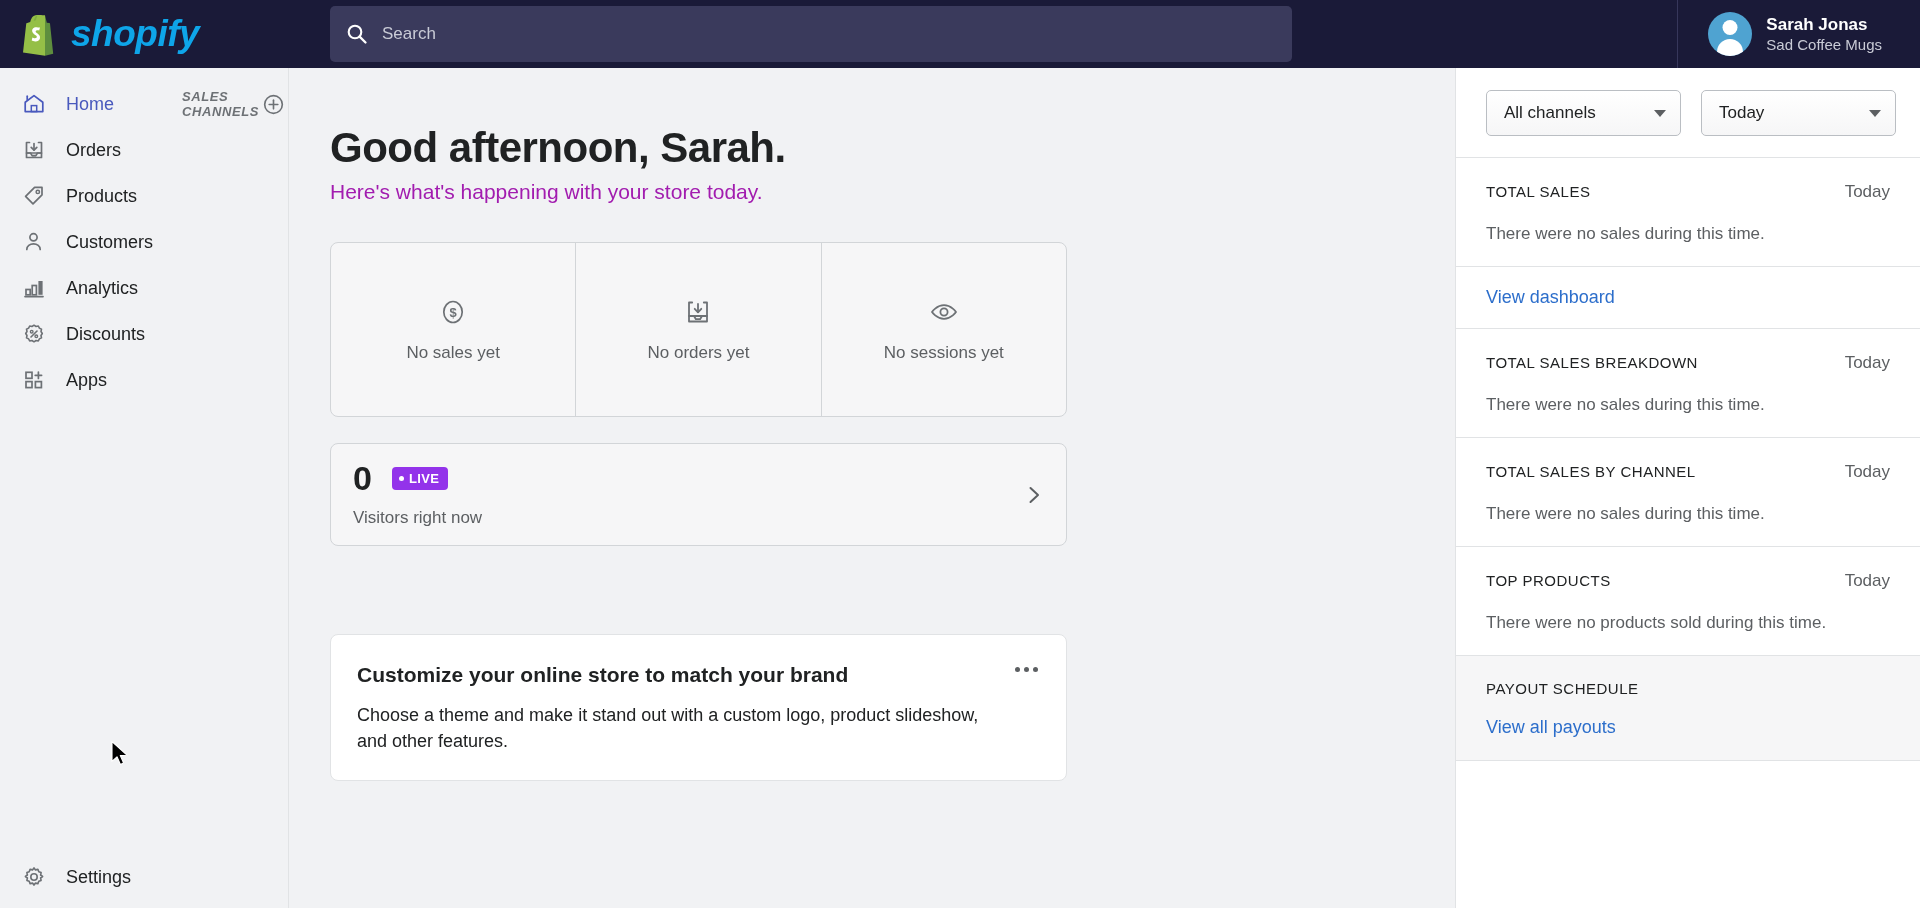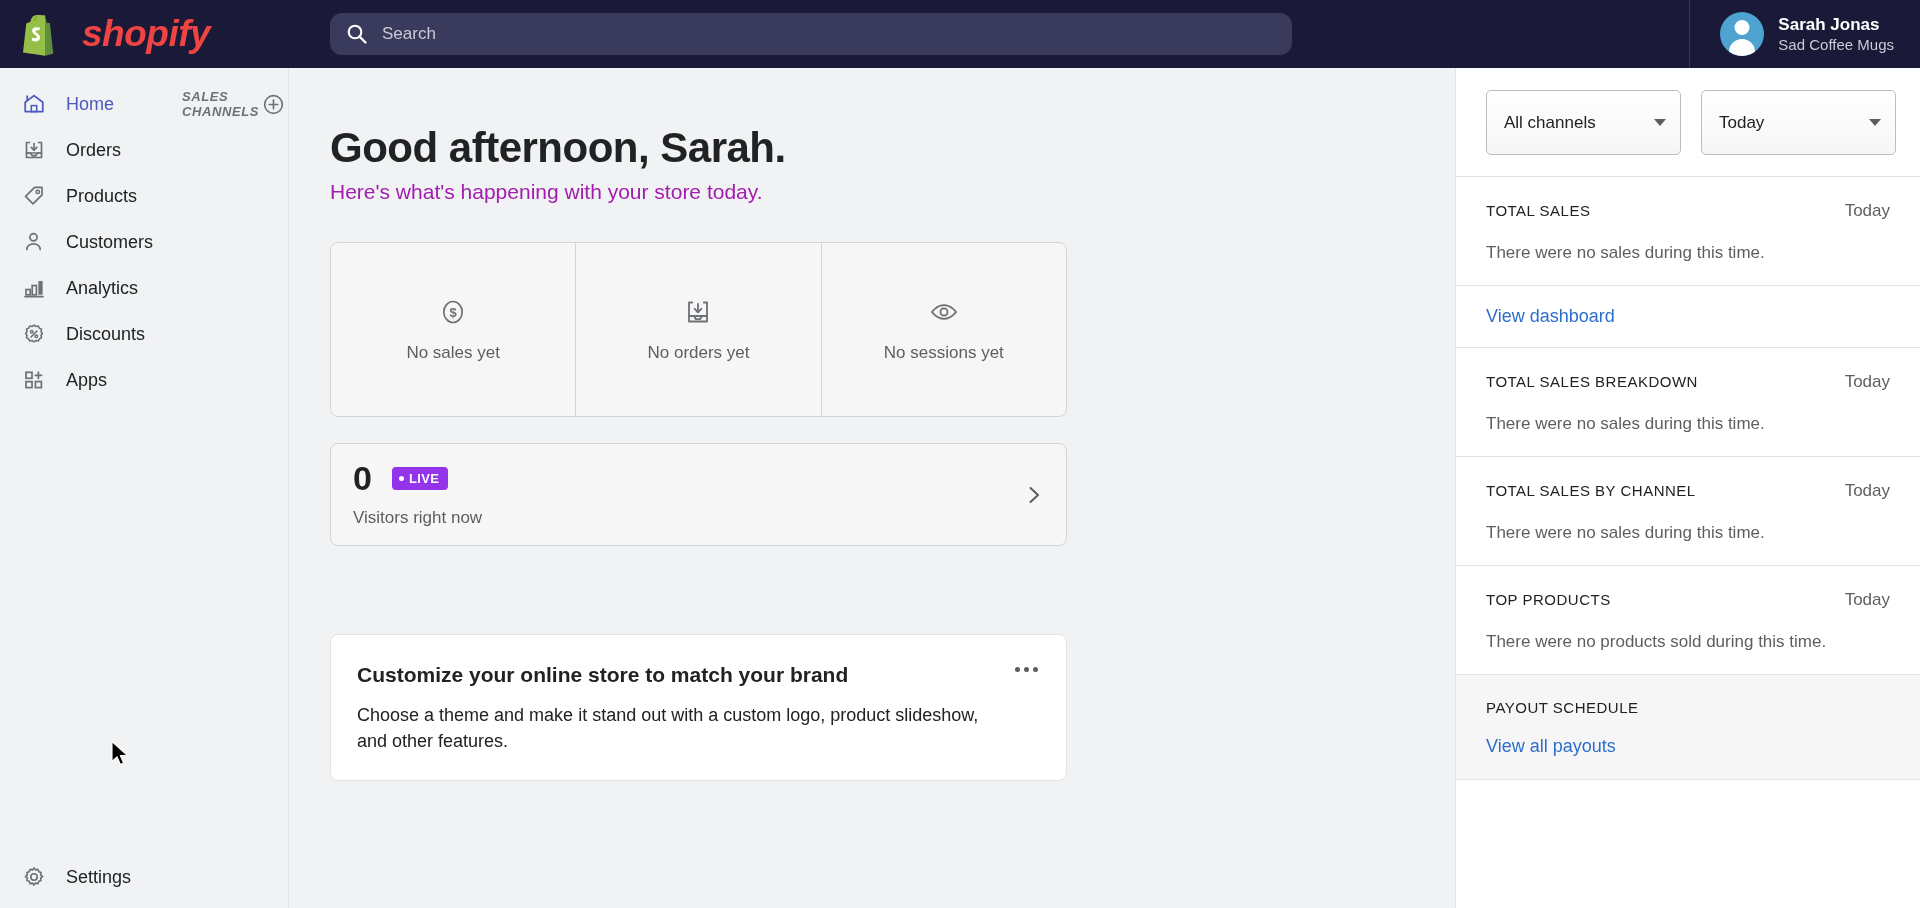--- a/index.html
+++ b/index.html
@@ -18,35 +18,35 @@
     display: flex; align-items: center;
     position: relative;
   }
   .logo-zone {
     width: 289px; height: 68px;
     display: flex; align-items: center; padding-left: 18px;
     flex-shrink: 0;
   }
   .logo-bag { width: 40px; height: 44px; flex-shrink: 0; }
   .logo-word {
-    color: #ef4444; font-size: 37px; font-weight: bold;
-    font-style: italic; letter-spacing: -0.5px; margin-left: 24px;
+    color: #0ea5e9; font-size: 37px; font-weight: bold;
+    font-style: italic; letter-spacing: -0.5px; margin-left: 13px;
     font-family: "Liberation Sans", sans-serif;
   }
   .search-zone { flex: 0 0 auto; padding-left: 41px; }
   .search-box {
-    width: 962px; height: 42px;
-    background: #3A3A5C; border-radius: 12px;
+    width: 962px; height: 56px;
+    background: #3A3A5C; border-radius: 5px;
     display: flex; align-items: center; padding: 0 16px;
     cursor: text;
   }
   .search-icon { width: 22px; height: 22px; flex-shrink: 0; }
   .search-ph { color: #C9CBD6; font-size: 17px; margin-left: 14px; }
   .user-zone {
-    position: absolute; right: 0; top: 0; height: 68px;
+    position: absolute; right: 12px; top: 0; height: 68px;
     display: flex; align-items: center; padding-right: 26px;
     padding-left: 30px;
     border-left: 1px solid #37375B;
     cursor: pointer;
   }
   .avatar {
     width: 44px; height: 44px; border-radius: 50%;
     background: #4FA3D1; flex-shrink: 0; overflow: hidden;
     display: flex; align-items: flex-end; justify-content: center;
     position: relative;
@@ -174,21 +174,21 @@
   .rightpanel {
     width: 465px; flex-shrink: 0; background: #FFFFFF;
     border-left: 1px solid #E1E3E5;
     display: flex; flex-direction: column; overflow: hidden;
   }
   .rp-filters {
     display: flex; gap: 20px; padding: 22px 24px 21px 30px;
     border-bottom: 1px solid #E1E3E5;
   }
   .select {
-    height: 65px; border: 1px solid #BABEC3; border-radius: 5px;
+    height: 46px; border: 1px solid #BABEC3; border-radius: 5px;
     background: linear-gradient(180deg,#FFFFFF 0%,#F6F6F7 100%);
     display: flex; align-items: center; justify-content: space-between;
     padding: 0 14px 0 17px; cursor: pointer; font-size: 17px; color: #202223;
   }
   .select.channels { width: 196px; }
   .select.period { width: 196px; }
   .caret { width: 0; height: 0; border-left: 6px solid transparent; border-right: 6px solid transparent; border-top: 7px solid #5C5F62; margin-left: 10px; }
 
   .rp-section { padding: 24px 30px 22px 30px; border-bottom: 1px solid #E1E3E5; }
   .rp-section.alt { background: #F6F6F7; }

